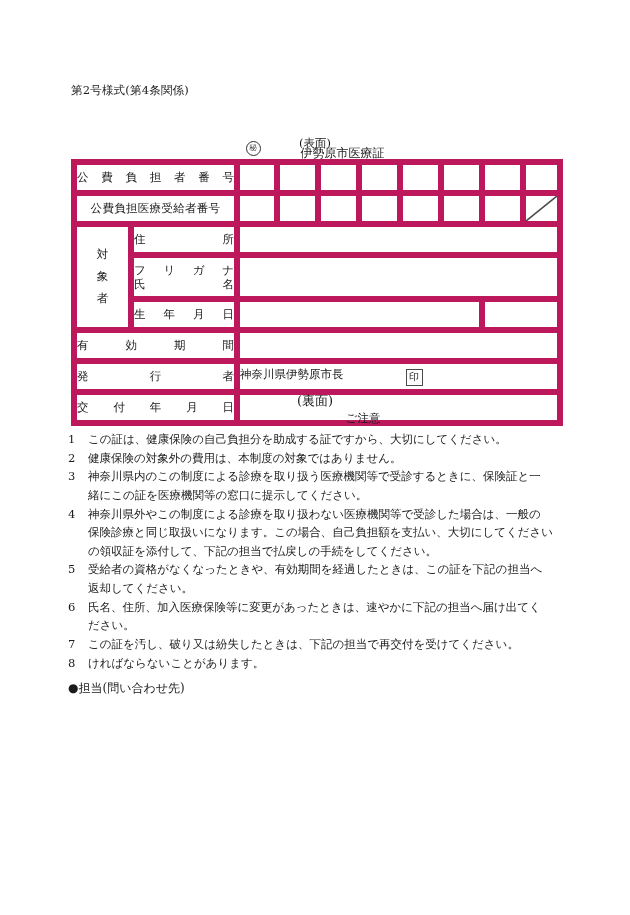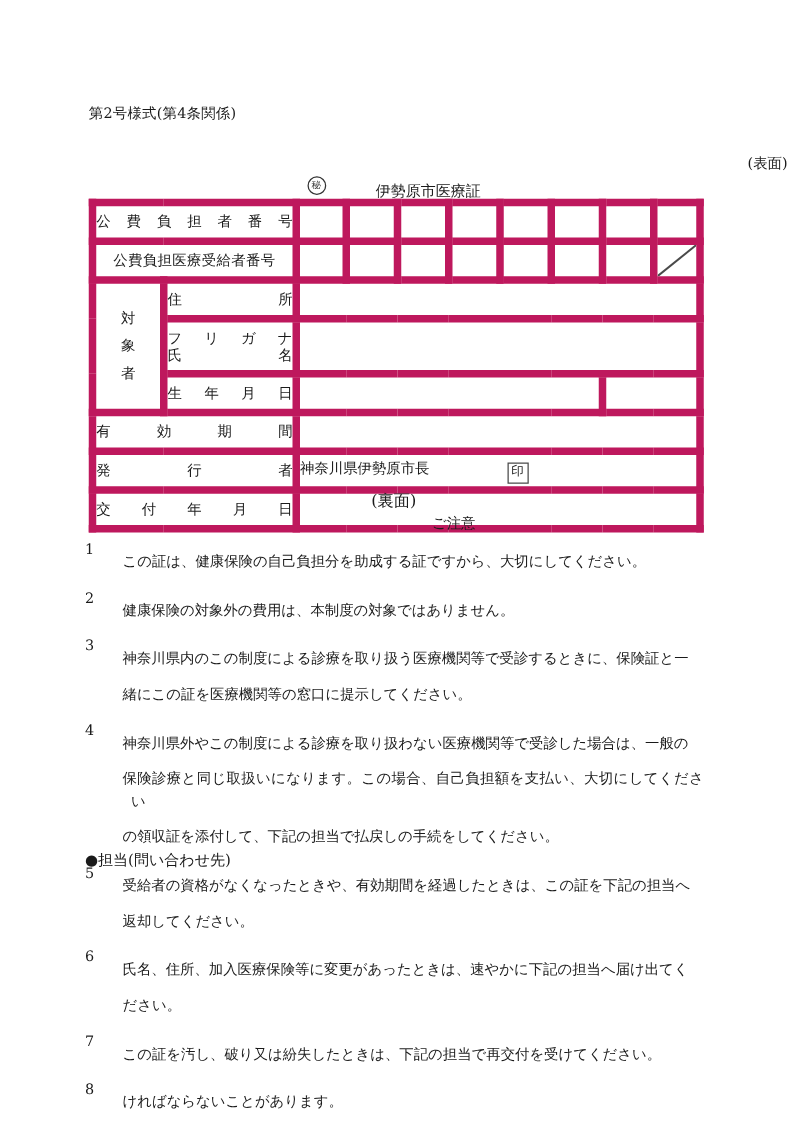--- a/index.html
+++ b/index.html
@@ -28,23 +28,23 @@
     left: 71px;
     top: 83px;
     font-size: 11.5px;
     letter-spacing: 0.2px;
     white-space: nowrap;
   }
 
   .omote-label {
     position: absolute;
     left: 0;
-    top: 123px;
-    width: 630px;
-    text-align: right;
+    top: 136px;
+    width: 630px;
+    text-align: center;
     font-size: 11.5px;
   }
 
   .cert-title-row {
     position: absolute;
     left: 0;
     top: 141px;
     width: 630px;
     text-align: center;
     font-size: 12px;
@@ -171,21 +171,21 @@
     flex: 0 0 20px;
     text-align: left;
   }
   .notice-text {
     flex: 1 1 auto;
     text-align: justify;
     text-justify: inter-character;
     text-indent: 0;
   }
   .notice-text p {
-    margin: 10px;
+    margin: 0;
     text-indent: 0;
   }
   .notice-text p.cont {
     text-indent: -0.6em;
     padding-left: 0.6em;
   }
 
   .contact-line {
     position: absolute;
     left: 68px;

